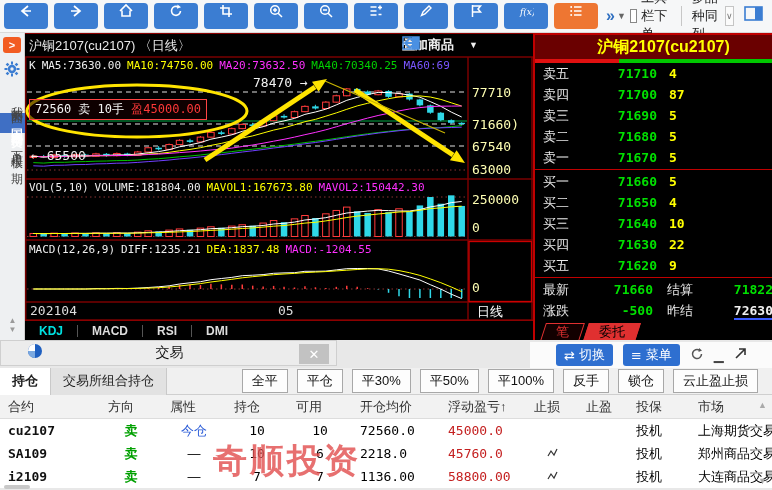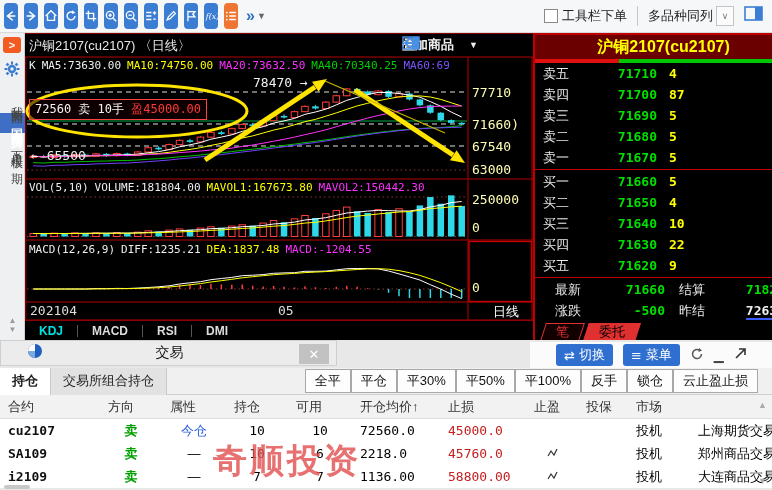--- a/index.html
+++ b/index.html
@@ -4,21 +4,21 @@
 <style>
   html,body{margin:0;padding:0;background:#555;}
   .screen{width:772px;height:490px;position:relative;background:#000;overflow:hidden;
     font-family:"Liberation Sans",sans-serif;-webkit-font-smoothing:none;}
   .mono{font-family:"DejaVu Sans Mono",monospace;}
 
   
   .toolbar{position:absolute;left:0;top:0;width:772px;height:33px;background:#f6f7f8;
     border-bottom:1px solid #d9d9d9;display:flex;align-items:center;padding:0 8px 0 4px;box-sizing:border-box;}
   #tb-icons{display:flex;align-items:center;gap:6px;}
-  .tbtn{width:14px;height:26px;border-radius:4px;background:#3b7dd2;display:flex;align-items:center;justify-content:center;flex:0 0 auto;cursor:pointer;}
+  .tbtn{width:44px;height:26px;border-radius:4px;background:#3b7dd2;display:flex;justify-content:center;flex:0 0 auto;cursor:pointer;}
   .tbtn.orange{background:#ee7632;}
   .tb-more{color:#2f6fc0;font-size:16px;font-weight:bold;margin:0 2px 0 8px;}
   .tb-caret{color:#666;font-size:9px;margin-right:4px;}
   .tb-caret::before{content:"▼";}
   .tb-spacer{flex:1;}
   .tb-check{width:12px;height:12px;border:1px solid #888;background:#fff;margin-right:4px;}
   .tb-chklabel{font-size:13px;color:#222;}
   .tb-div{width:1px;height:20px;background:#c7c7c7;margin:0 10px;}
   .tb-combo{font-size:13px;color:#222;margin-right:3px;}
   .tb-combobox{width:16px;height:18px;border:1px solid #c5c5c5;background:#fbfbfb;color:#777;
@@ -68,21 +68,21 @@
     display:flex;align-items:center;justify-content:center;position:relative;}
   .q-pop{position:absolute;right:4px;top:4px;}
   .q-ratio{height:4px;display:flex;}
   .q-ratio .r{background:#e01010;width:84px;} .q-ratio .g{background:#00c800;flex:1;}
   .q-row{height:21px;display:flex;align-items:center;font-size:13px;cursor:pointer;}
   .q-name{color:#e8e8e8;width:42px;padding-left:8px;}
   .q-price{color:#00e000;font-weight:bold;width:72px;text-align:right;}
   .q-qty{color:#ffff00;font-weight:bold;padding-left:12px;}
   .q-divider{height:1px;background:#c00000;margin:1px 0;}
   .q-stat{height:21px;display:flex;align-items:center;font-size:13px;}
-  .q-sl{color:#e8e8e8;width:34px;padding-left:20px;}
+  .q-sl{color:#e8e8e8;width:34px;padding-left:8px;}
   .q-sv{width:76px;text-align:right;font-weight:bold;}
   .q-sl2{color:#e8e8e8;width:40px;padding-left:14px;}
   .q-sv2{width:66px;text-align:right;font-weight:bold;}
   .green{color:#00e000;} .white{color:#f0f0f0;}
   .ub{border-bottom:2px solid #3a5bff;}
   .q-tabs{display:flex;gap:4px;margin:2px 0 0 8px;}
   .q-tab{transform:skewX(-18deg);border:1px solid #e03030;padding:0 12px;height:16px;line-height:16px;font-size:13px;cursor:pointer;}
   .q-tab>span{display:inline-block;transform:skewX(18deg);}
   .q-tab.t1{color:#e03030;background:#120000;}
   .q-tab.t2{background:#e03030;color:#000;}
@@ -99,21 +99,21 @@
     display:flex;align-items:center;gap:10px;padding-left:26px;box-sizing:border-box;}
   .bluebtn{background:#2e6fd0;color:#fff;font-size:13px;border-radius:3px;height:22px;
     display:flex;align-items:center;padding:0 8px;gap:4px;cursor:pointer;}
   .strip-ic{color:#444;font-size:13px;font-family:"DejaVu Sans",sans-serif;cursor:pointer;}
   .tw-row2{position:absolute;left:0;top:28px;width:772px;height:27px;background:#f0f0f0;
     border-bottom:1px solid #cfcfcf;display:flex;align-items:center;box-sizing:border-box;}
   #tw-tabs{display:flex;height:27px;}
   .tw-tab{font-size:13px;color:#222;padding:0 12px;display:flex;align-items:center;border-right:1px solid #c9c9c9;cursor:pointer;}
   .tw-tab.active{background:#fff;font-weight:bold;}
   .tw-tab.inactive{background:#e2e2e2;}
-  #tw-buttons{margin-left:auto;display:flex;padding-right:14px;align-items:flex-end;}
+  #tw-buttons{margin-left:auto;display:flex;gap:9px;padding-right:14px;align-items:flex-end;}
   .abtn{background:#fdfdfd;border:1px solid #a8a8a8;font-size:13px;color:#111;height:22px;
     display:flex;align-items:center;padding:0 9px;cursor:pointer;}
   .tbl{position:absolute;left:0;top:55px;width:772px;}
   .tr{display:grid;grid-template-columns:100px 62px 64px 62px 64px 88px 86px 52px 50px 62px 82px;
     height:23px;align-items:center;font-size:13px;background:#fff;cursor:pointer;}
   .tr.head{background:#f2f2f2;color:#333;cursor:default;border-bottom:1px solid #ddd;}
   .tr.sel{background:#ffffff;}
   .td{padding-left:8px;white-space:nowrap;overflow:hidden;}
   .td.c{text-align:center;padding-left:0;}
   .cell-contract{font-weight:bold;color:#111;}
@@ -493,21 +493,21 @@
         <span class="plabel mono" style="top: 84px;">71660)</span>
         <span class="plabel mono" style="top: 106px;">67540</span>
         <span class="plabel mono" style="top: 129px;">63000</span>
         <span class="plabel mono" style="top: 159px;">250000</span>
         <span class="plabel mono" style="top: 187px;">0</span>
         <span class="plabel mono" style="top: 247px;">0</span>
       </div>
 
     <span class="x-label mono" style="left:5px;text-align:right;">202104</span>
     <span class="x-label mono" style="left:253px;">05</span>
-    <span class="x-label mono" style="left:468px;color:#fff;">日线</span>
+    <span class="x-label mono" style="left:452px;color:#fff;">日线</span>
 
     <div class="chart-tabs" id="chart-tabs">
         <span class="ch-tab active">KDJ</span>
         <span class="ch-sep"></span>
         <span class="ch-tab">MACD</span>
         <span class="ch-sep"></span>
         <span class="ch-tab">RSI</span>
         <span class="ch-sep"></span>
         <span class="ch-tab">DMI</span>
       </div>
@@ -646,21 +646,22 @@
         </div>
     </div>
 
     <div class="tbl">
       <div class="tr head" id="tbl-head">
           <div class="td">合约</div>
           <div class="td">方向</div>
           <div class="td">属性</div>
           <div class="td">持仓</div>
           <div class="td">可用</div>
-          <div class="td">开仓均价↑</div>
+          <div class="td">开仓均价</div>
+          <div class="td">浮动盈亏↑</div>
           <div class="td">止损</div>
           <div class="td">止盈</div>
           <div class="td">投保</div>
           <div class="td">市场</div>
         </div>
       <div id="tbl-body">
           <div class="tr sel">
             <div class="td cell-contract mono">cu2107</div>
             <div class="td c cell-dir">卖</div>
             <div class="td c cell-attr-today">今仓</div>

